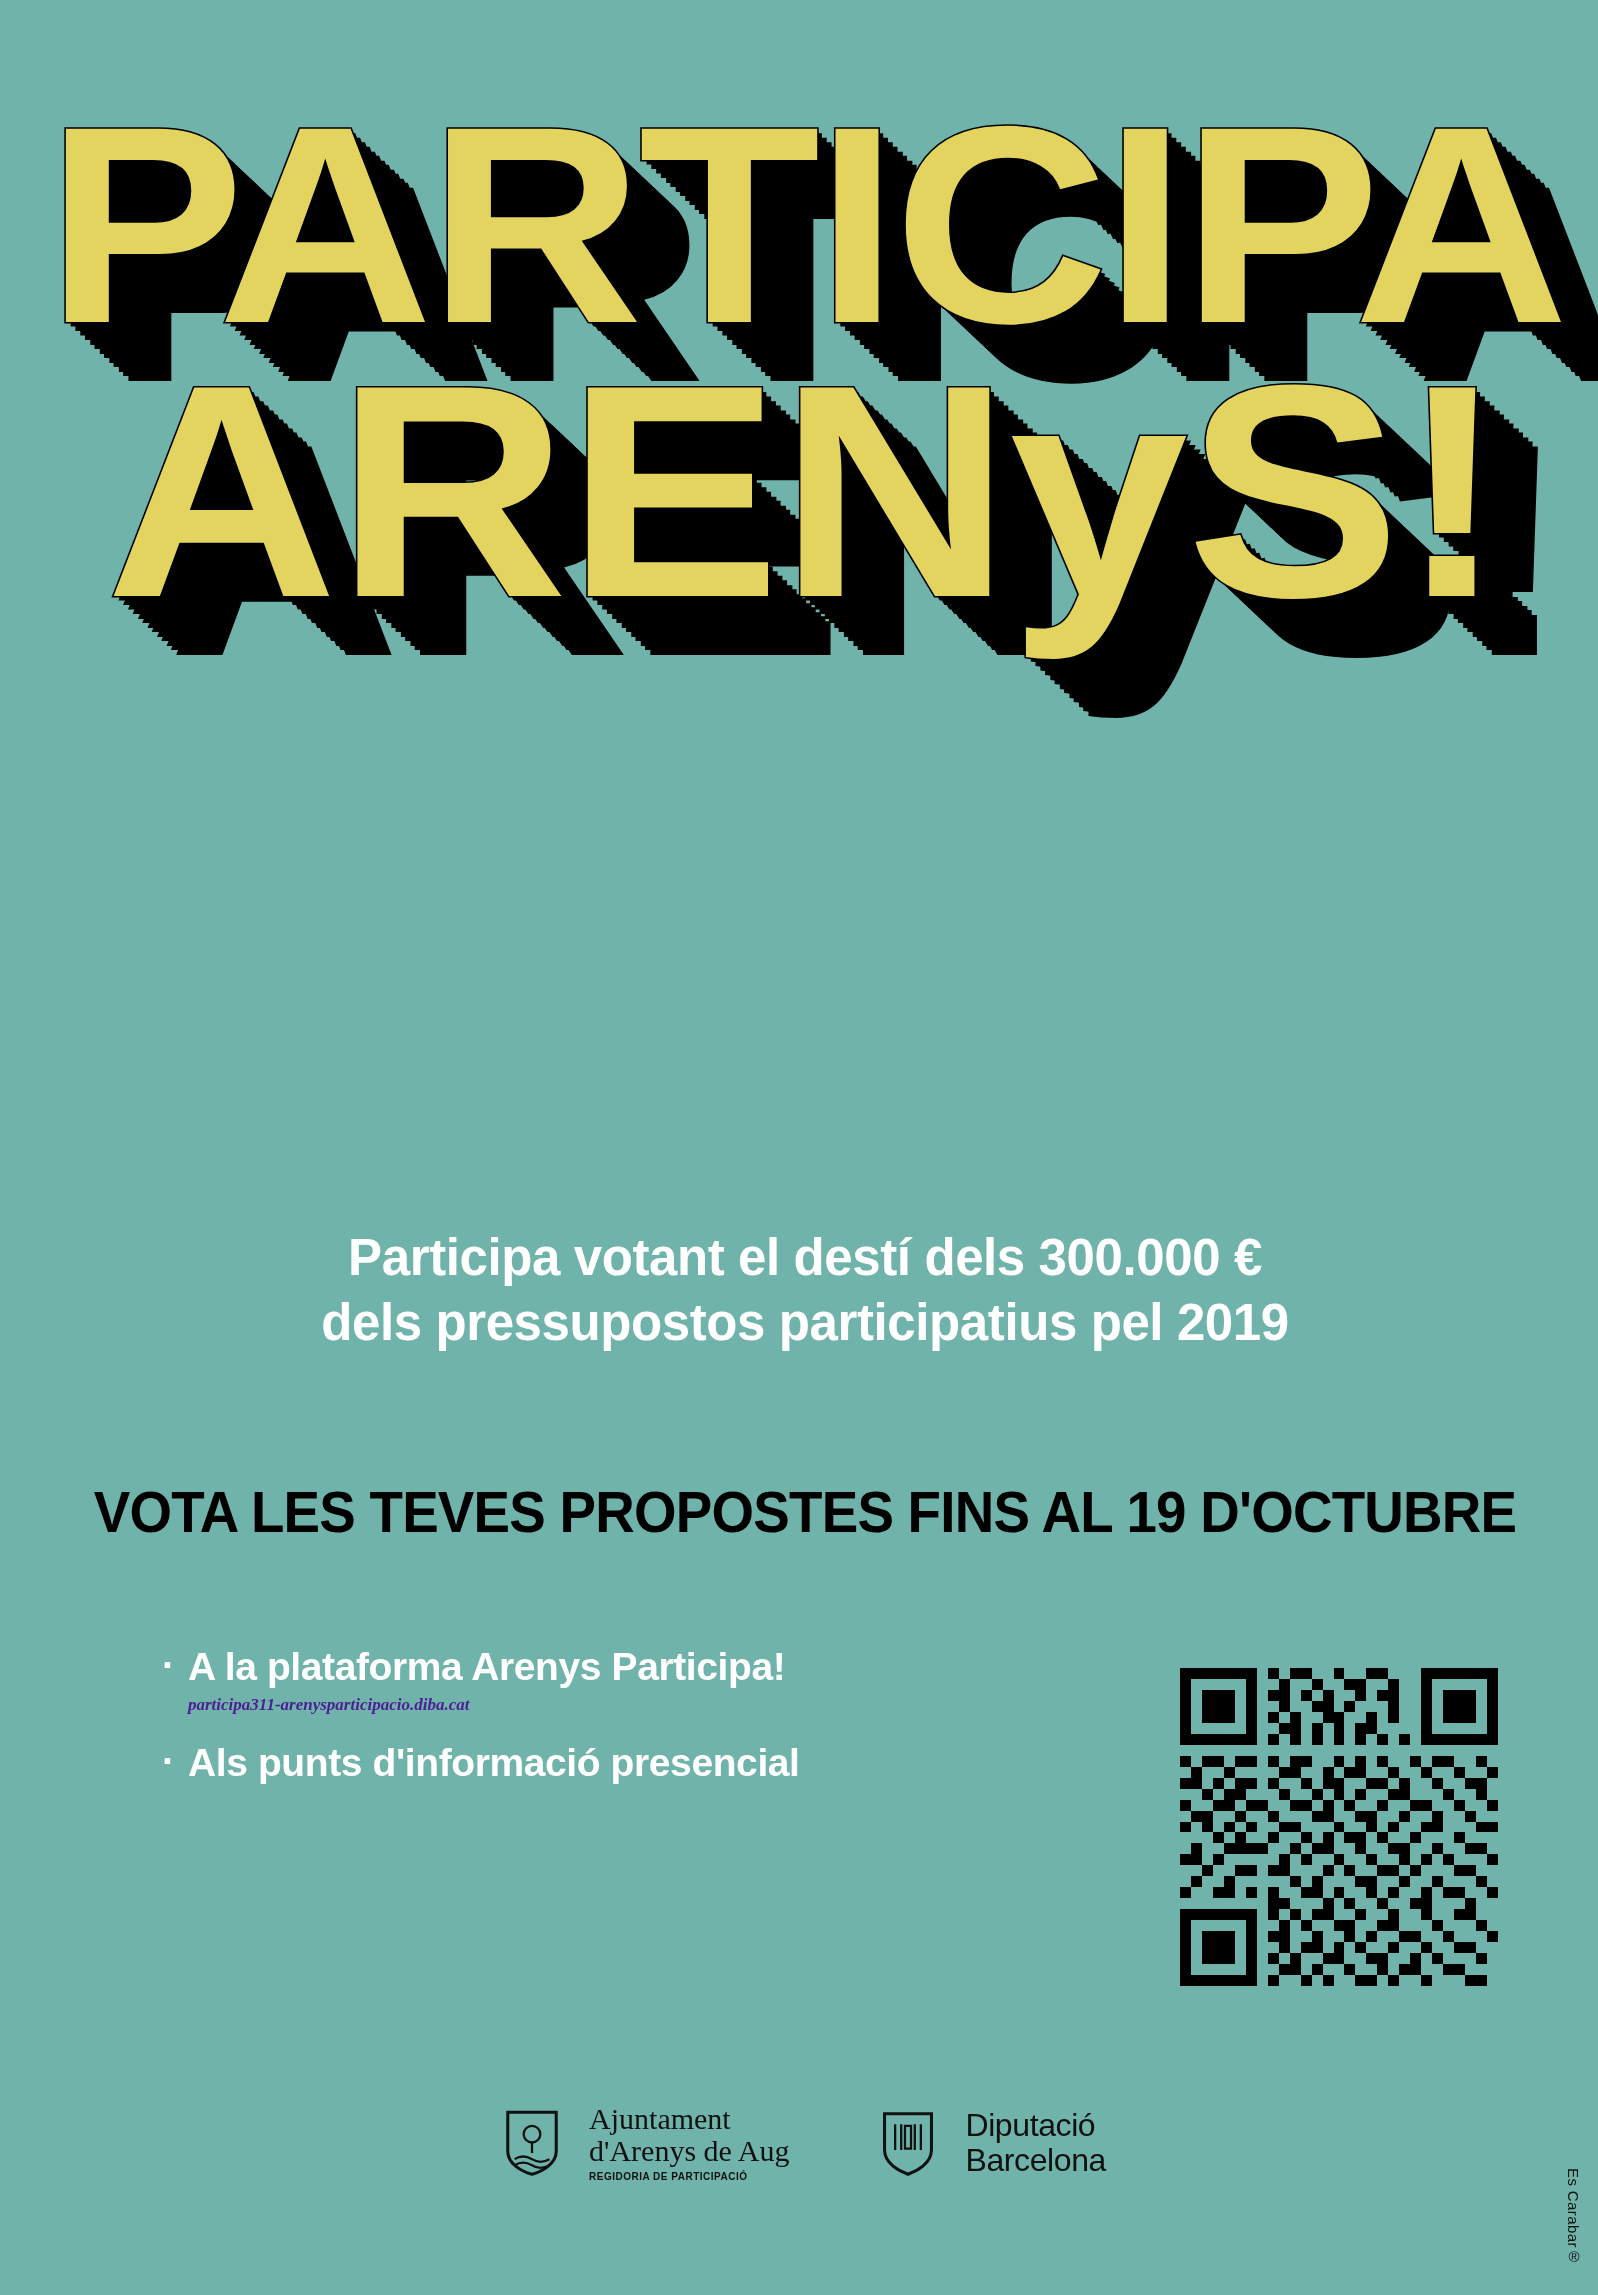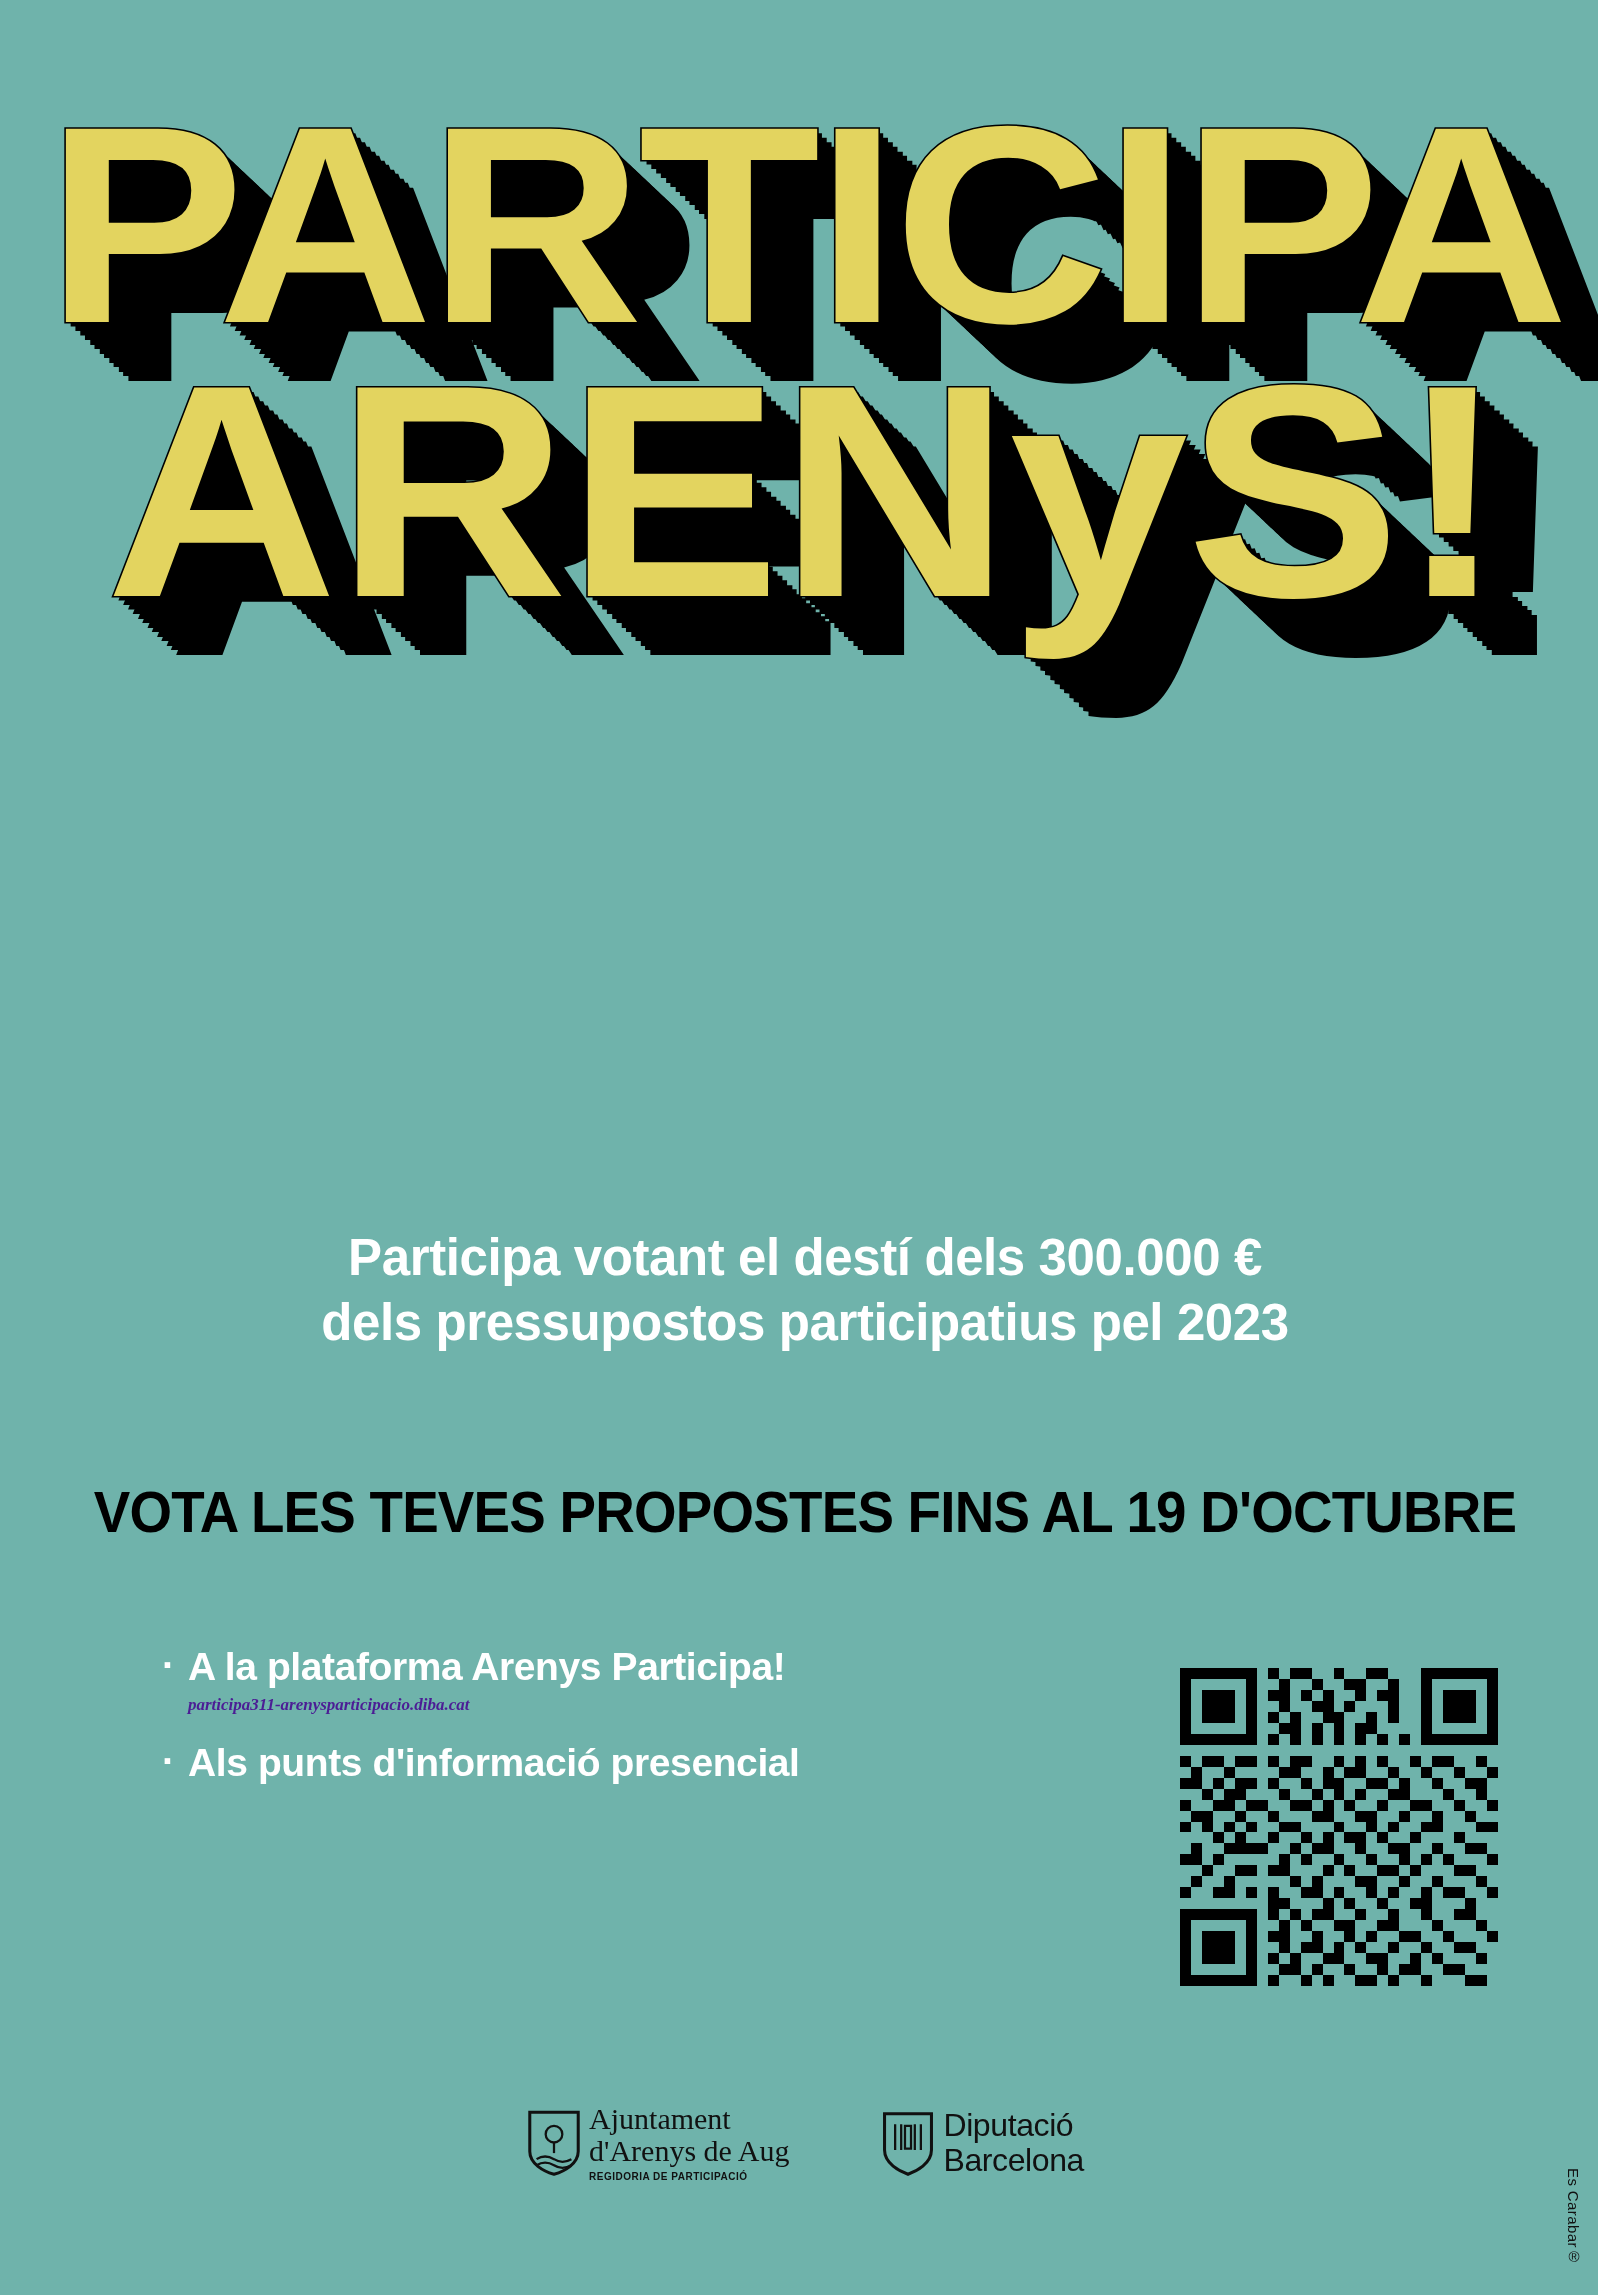--- a/index.html
+++ b/index.html
@@ -158,21 +158,21 @@
     top: 2103px;
     display: flex;
     justify-content: center;
     align-items: center;
     gap: 91px;
   }
 
   .logo {
     display: flex;
     align-items: center;
-    gap: 7px;
+    gap: 29px;
     color: #111;
   }
   .logo .crest {
     width: 56px;
     height: 67px;
     flex: 0 0 56px;
   }
   .logo-text .l1 {
     font-family: "Liberation Serif", serif;
     font-size: 30px;
@@ -219,21 +219,21 @@
 
 <div class="poster">
 
   <div class="headline-block">
     <span class="headline-line line1">PARTICIPA</span>
     <span class="headline-line line2">ARENyS!</span>
   </div>
 
   <div class="subtitle">
     <div>Participa votant el destí dels 300.000 €</div>
-    <div>dels pressupostos participatius pel 2023</div>
+    <div>dels pressupostos participatius pel 2019</div>
   </div>
 
   <div class="deadline">VOTA LES TEVES PROPOSTES FINS AL 19 D'OCTUBRE</div>
 
   <div class="body-area">
 
     <div class="bullet">
       <span class="dot">·</span>
       <span>A la plataforma Arenys Participa!</span>
     </div>

